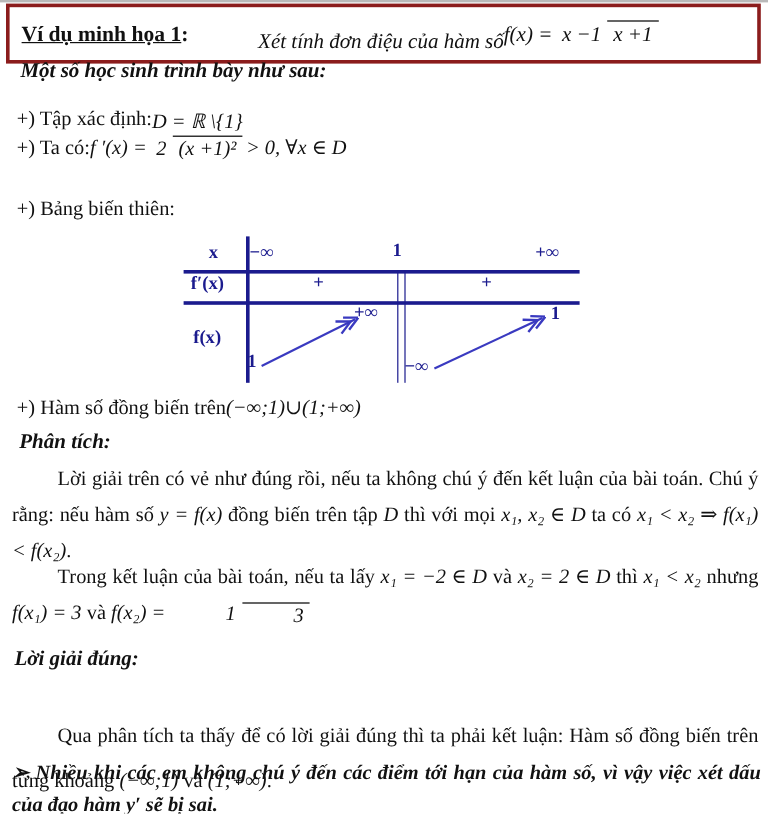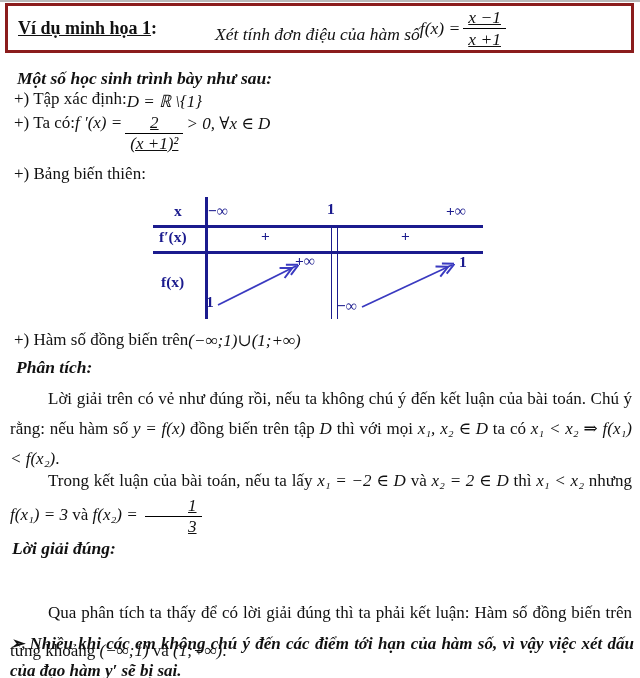--- a/index.html
+++ b/index.html
@@ -29,22 +29,22 @@
   .m{font-style:italic;}
   .i{font-style:italic;margin-top:12px;}
   .para{
     width:622px;text-align:justify;line-height:30px;text-indent:38px;
   }
   .para2{width:622px;text-align:justify;line-height:30px;text-indent:38px;}
   .para3{width:622px;text-align:justify;line-height:38px;text-indent:38px;margin-top:32px;}
   .note{width:624px;font-style:italic;font-weight:600;line-height:27px;text-align:justify;}
   
   .frac{
-    display:inline-flex;flex-direction:column;align-items:center;
-    vertical-align:middle;margin:0 3px;line-height:1.15;font-style:italic;text-decoration:underline;
+    display:inline-flex;flex-direction:row;align-items:center;
+    vertical-align:middle;margin:0 3px;line-height:1.15;font-style:italic;
   }
   .frac .fn{padding:0 5px;}
   .frac .fd{border-top:1.4px solid #000;padding:0 5px;}
   
   .vt{left:150px;top:197px;width:340px;height:124px;color:#1b1b8e;font-size:15.5px;}
   .vt .vline{position:absolute;left:55px;top:0;width:2.6px;height:122px;background:#1b1b8e;}
   .vt .hline{position:absolute;left:3px;width:330px;height:2.6px;background:#1b1b8e;}
   .vt .h1{top:28px;}
   .vt .h2{top:54px;}
   .vt .dvline{
@@ -66,21 +66,21 @@
   <span class="title-statement">
       <span class="i">Xét tính đơn điệu của hàm số </span>
       <span class="m">f(x) = </span>
       <span class="frac m">
         <span class="fn">x −1</span>
         <span class="fd">x +1</span>
       </span>
     </span>
 </div>
 
-<div class="abs bolditalic" style="left:17px;top:68px;font-style:italic;">Một số học sinh trình bày như sau:</div>
+<div class="abs bolditalic" style="left:17px;top:48px;font-style:italic;">Một số học sinh trình bày như sau:</div>
 
 <div class="abs line" style="left:14px;top:89px;">
     <span>+) Tập xác định:  </span>
     <span class="m">D = ℝ \{1}</span>
   </div>
 
 <div class="abs line" style="left:14px;top:113px;height:44px;">
     <span>+) Ta có:  </span>
     <span class="m">f ′(x) = </span>
     <span class="frac m">

